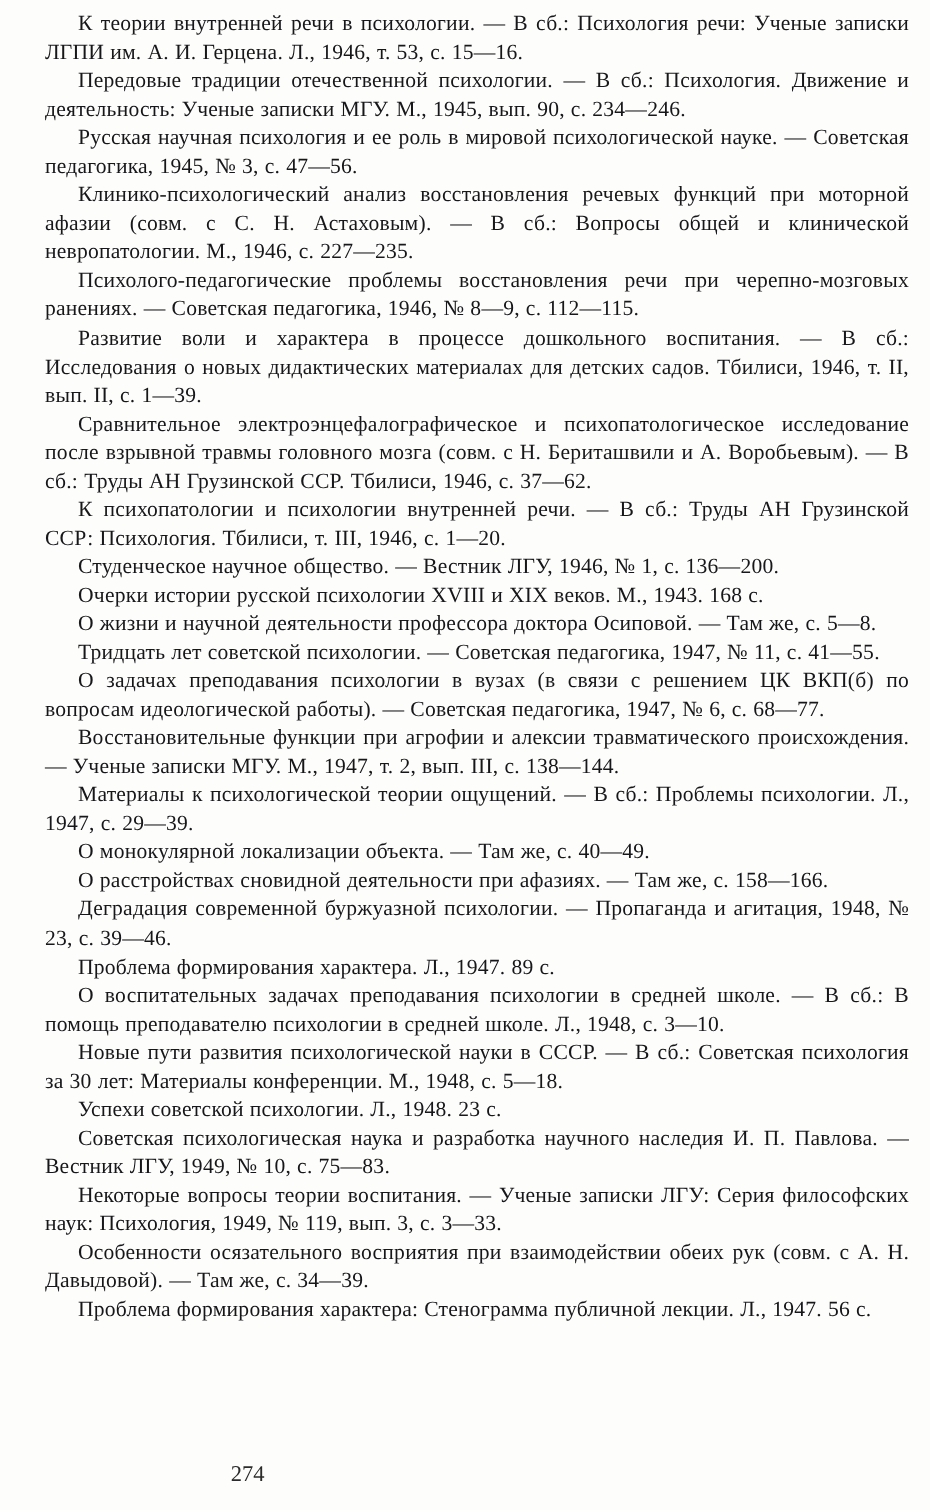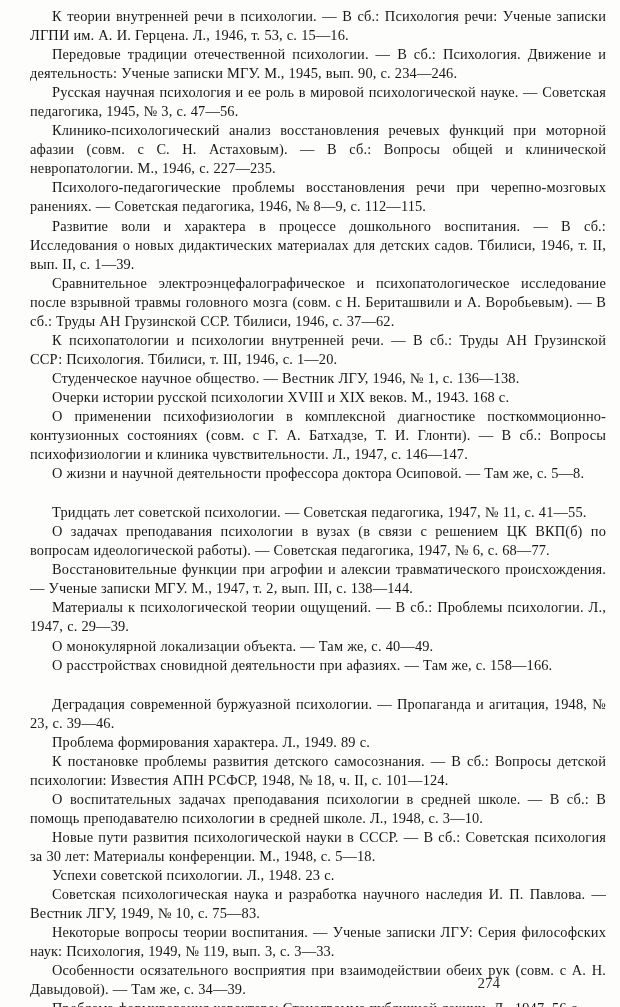--- a/index.html
+++ b/index.html
@@ -33,29 +33,29 @@
     text-align: justify;
     text-justify: inter-word;
     text-indent: 22px;
     margin: 0;
     padding: 0;
     -webkit-font-smoothing: none;
     letter-spacing: 0.01em;
     word-spacing: 0.02em;
     color: #17171a;
   }
-  .entry.gap-before { margin-top: 20px; }
+  .entry.gap-before { margin-top: 0; }
   .entry.last-line-left { text-align-last: left; }
 
   .page-number {
     position: absolute;
     left: 0;
     top: 975px;
     width: 500px;
-    text-align: right;
+    text-align: center;
     font-size: 15px;
     font-family: "Liberation Serif", "DejaVu Serif", serif;
     color: #2b2b2b;
   }
   .pn-inner {
     display: inline-block;
     margin-left: -170px;
   }
 </style>
 </head>
@@ -65,33 +65,31 @@
 
 <div class="content" id="list">
     <p class="entry last-line-left">К теории внутренней речи в психологии. — В сб.: Психология речи: Ученые записки ЛГПИ им. А. И. Герцена. Л., 1946, т. 53, с. 15—16.</p>
     <p class="entry last-line-left">Передовые традиции отечественной психологии. — В сб.: Психология. Движение и деятельность: Ученые записки МГУ. М., 1945, вып. 90, с. 234—246.</p>
     <p class="entry last-line-left">Русская научная психология и ее роль в мировой психологической науке. — Советская педагогика, 1945, № 3, с. 47—56.</p>
     <p class="entry last-line-left">Клинико-психологический анализ восстановления речевых функций при моторной афазии (совм. с С. Н. Астаховым). — В сб.: Вопросы общей и клинической невропатологии. М., 1946, с. 227—235.</p>
     <p class="entry last-line-left">Психолого-педагогические проблемы восстановления речи при черепно-мозговых ранениях. — Советская педагогика, 1946, № 8—9, с. 112—115.</p>
     <p class="entry last-line-left">Развитие воли и характера в процессе дошкольного воспитания. — В сб.: Исследования о новых дидактических материалах для детских садов. Тбилиси, 1946, т. II, вып. II, с. 1—39.</p>
     <p class="entry last-line-left">Сравнительное электроэнцефалографическое и психопатологическое исследование после взрывной травмы головного мозга (совм. с Н. Бериташвили и А. Воробьевым). — В сб.: Труды АН Грузинской ССР. Тбилиси, 1946, с. 37—62.</p>
     <p class="entry last-line-left">К психопатологии и психологии внутренней речи. — В сб.: Труды АН Грузинской ССР: Психология. Тбилиси, т. III, 1946, с. 1—20.</p>
-    <p class="entry last-line-left">Студенческое научное общество. — Вестник ЛГУ, 1946, № 1, с. 136—138.</p>
+    <p class="entry last-line-left">Студенческое научное общество. — Вестник ЛГУ, 1946, № 1, с. 136—200.</p>
     <p class="entry last-line-left">Очерки истории русской психологии XVIII и XIX веков. М., 1943. 168 с.</p>
-    <p class="entry last-line-left">О применении психофизиологии в комплексной диагностике посткоммоционно-контузионных состояниях (совм. с Г. А. Батхадзе, Т. И. Глонти). — В сб.: Вопросы психофизиологии и клиника чувствительности. Л., 1947, с. 146—147.</p>
     <p class="entry last-line-left">О жизни и научной деятельности профессора доктора Осиповой. — Там же, с. 5—8.</p>
     <p class="entry last-line-left gap-before">Тридцать лет советской психологии. — Советская педагогика, 1947, № 11, с. 41—55.</p>
     <p class="entry last-line-left">О задачах преподавания психологии в вузах (в связи с решением ЦК ВКП(б) по вопросам идеологической работы). — Советская педагогика, 1947, № 6, с. 68—77.</p>
     <p class="entry last-line-left">Восстановительные функции при агрофии и алексии травматического происхождения. — Ученые записки МГУ. М., 1947, т. 2, вып. III, с. 138—144.</p>
     <p class="entry last-line-left">Материалы к психологической теории ощущений. — В сб.: Проблемы психологии. Л., 1947, с. 29—39.</p>
     <p class="entry last-line-left">О монокулярной локализации объекта. — Там же, с. 40—49.</p>
     <p class="entry last-line-left">О расстройствах сновидной деятельности при афазиях. — Там же, с. 158—166.</p>
     <p class="entry last-line-left gap-before">Деградация современной буржуазной психологии. — Пропаганда и агитация, 1948, № 23, с. 39—46.</p>
-    <p class="entry last-line-left">Проблема формирования характера. Л., 1949. 89 с.</p>
-    <p class="entry last-line-left">К постановке проблемы развития детского самосознания. — В сб.: Вопросы детской психологии: Известия АПН РСФСР, 1948, № 18, ч. II, с. 101—124.</p>
+    <p class="entry last-line-left">Проблема формирования характера. Л., 1947. 89 с.</p>
     <p class="entry last-line-left">О воспитательных задачах преподавания психологии в средней школе. — В сб.: В помощь преподавателю психологии в средней школе. Л., 1948, с. 3—10.</p>
     <p class="entry last-line-left">Новые пути развития психологической науки в СССР. — В сб.: Советская психология за 30 лет: Материалы конференции. М., 1948, с. 5—18.</p>
     <p class="entry last-line-left">Успехи советской психологии. Л., 1948. 23 с.</p>
     <p class="entry last-line-left">Советская психологическая наука и разработка научного наследия И. П. Павлова. — Вестник ЛГУ, 1949, № 10, с. 75—83.</p>
     <p class="entry last-line-left">Некоторые вопросы теории воспитания. — Ученые записки ЛГУ: Серия философских наук: Психология, 1949, № 119, вып. 3, с. 3—33.</p>
     <p class="entry last-line-left">Особенности осязательного восприятия при взаимодействии обеих рук (совм. с А. Н. Давыдовой). — Там же, с. 34—39.</p>
     <p class="entry last-line-left">Проблема формирования характера: Стенограмма публичной лекции. Л., 1947. 56 с.</p>
   </div>
 
 <div class="page-number">

